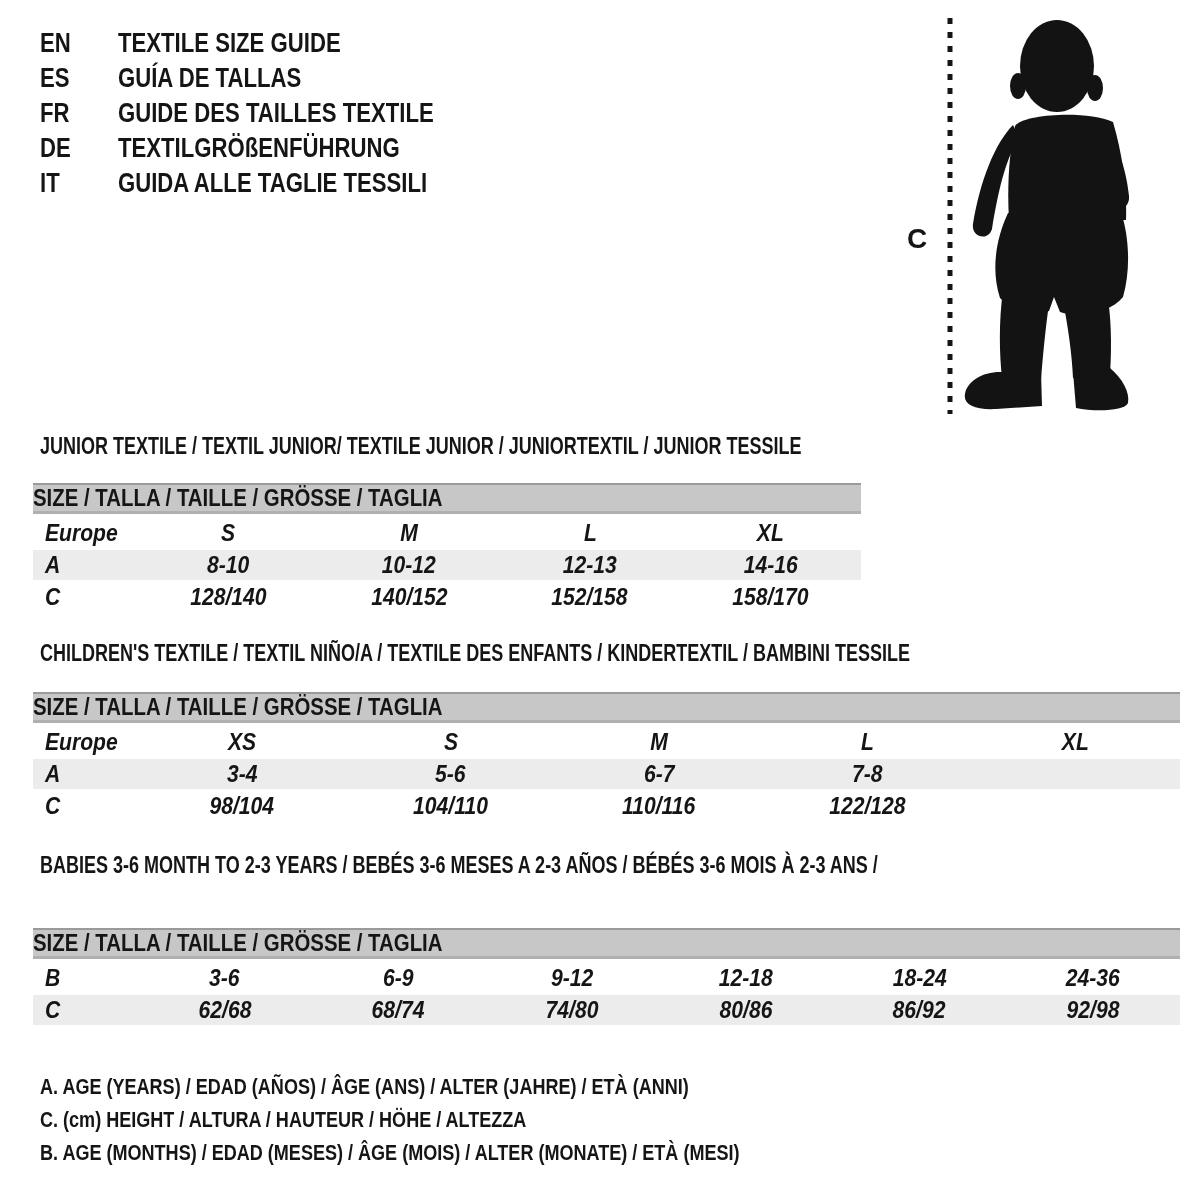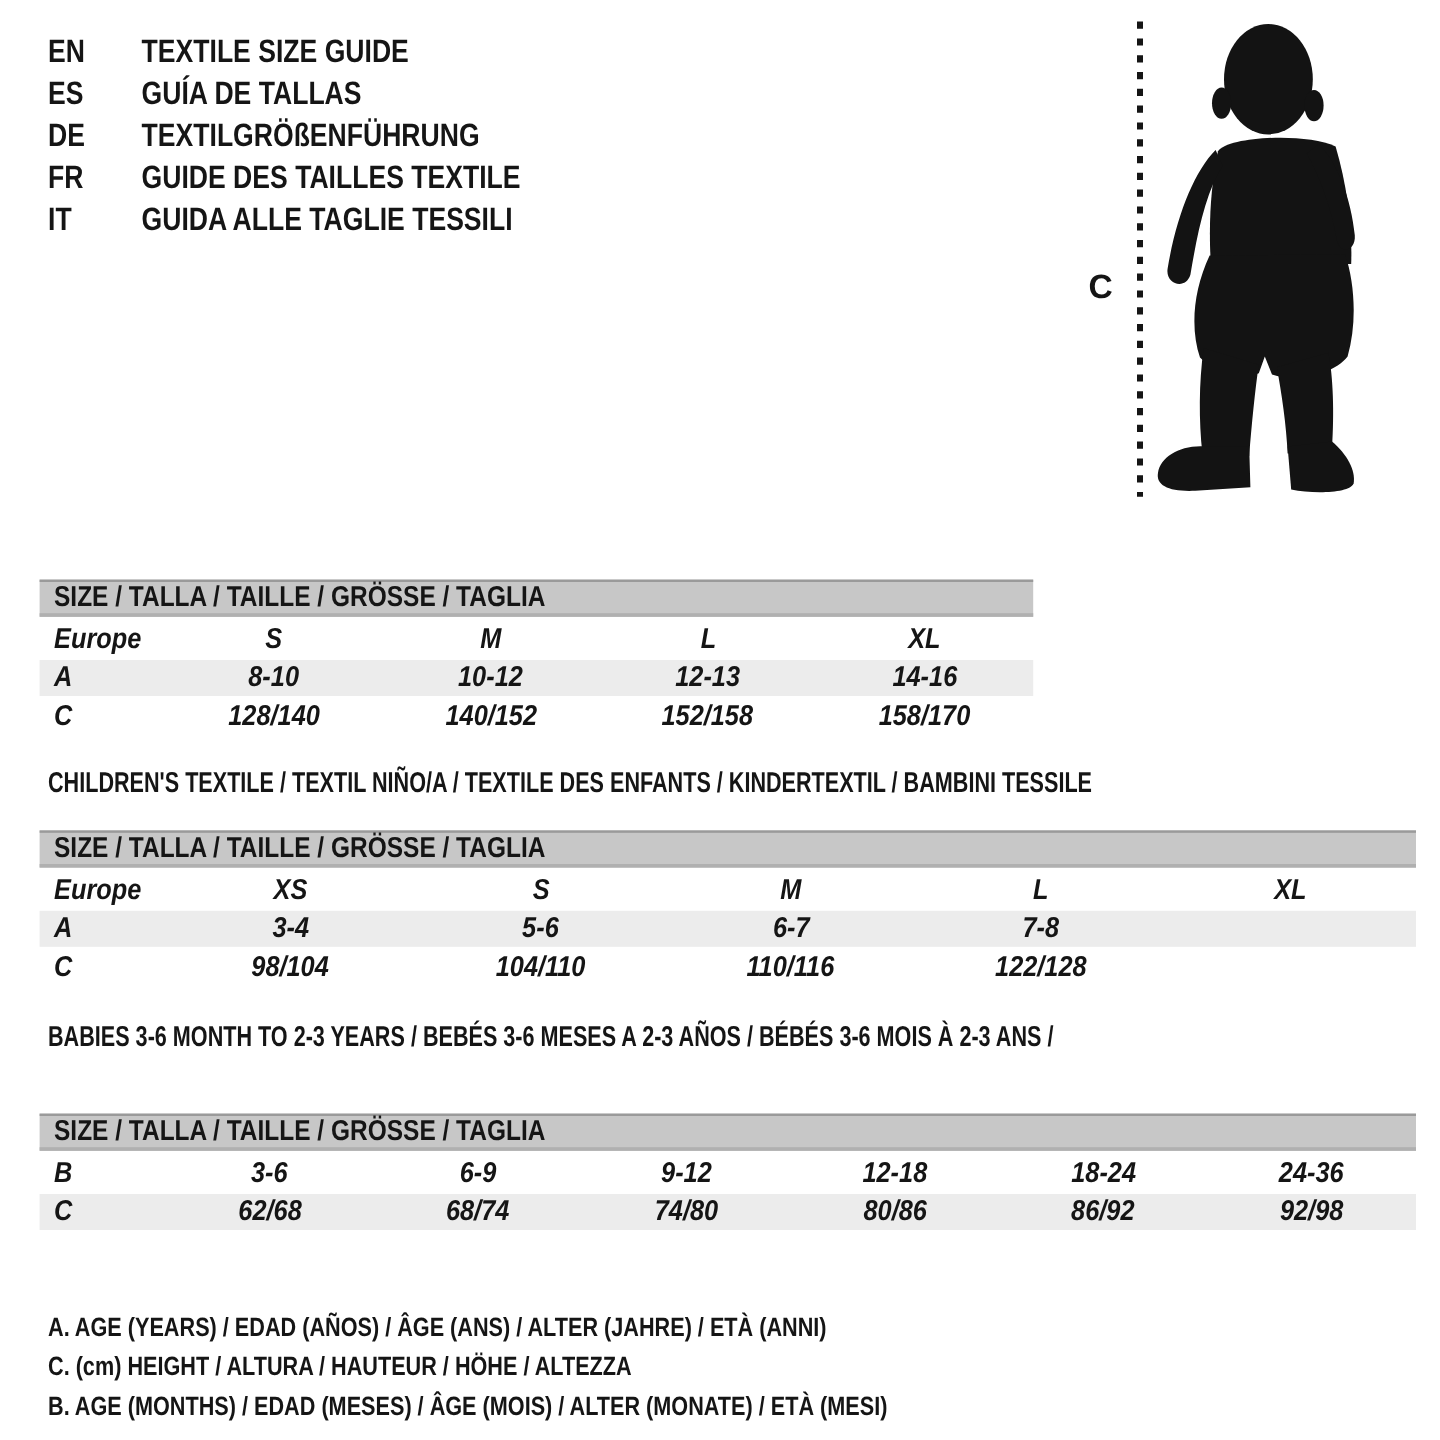--- a/index.html
+++ b/index.html
@@ -46,55 +46,55 @@
   
   .tbl { position: absolute; left: 33px; }
   #sec0-table { top: 483px; width: 828px; }
   #sec1-table { top: 692px; width: 1147px; }
   #sec2-table { top: 928px; width: 1147px; }
 
   .size-bar {
     height: 31px; background: var(--bar_bg);
     border-top: 2px solid var(--bar_border_top);
     border-bottom: 3px solid var(--bar_border_bottom);
-    display: flex; align-items: center; padding-left: 12px;
+    display: flex; align-items: center; 
     font-size: 24px; margin-bottom: 4px;
   }
   .trow { display: grid; height: 30px; align-items: center; margin-bottom: 2px; font-size: 24px; font-style: italic; }
   .trow.shaded { background: var(--stripe); }
   .trow .rlabel { margin-left: 12px; }
   .ccell { text-align: center; }
 
   
-  .legend { position: absolute; top: 1070px; left: 40px; font-size: 22px; margin-top: 19px; }
+  .legend { position: absolute; top: 1070px; left: 40px; font-size: 22px; }
   .legend-line { height: 33px; display: flex; align-items: center; }
 
   svg text { font-family: "Liberation Sans", "DejaVu Sans", sans-serif; font-weight: 700; }
 </style>
 </head>
 <body>
 
 <div class="page">
 
   <div class="langs">
       <div class="lang-row">
         <span class="cond">EN</span>
         <span class="cond">TEXTILE SIZE GUIDE</span>
       </div>
       <div class="lang-row">
         <span class="cond">ES</span>
         <span class="cond">GUÍA DE TALLAS</span>
       </div>
       <div class="lang-row">
+        <span class="cond">FR</span>
+        <span class="cond">GUIDE DES TAILLES TEXTILE</span>
+      </div>
+      <div class="lang-row">
         <span class="cond">DE</span>
         <span class="cond">TEXTILGRÖßENFÜHRUNG</span>
-      </div>
-      <div class="lang-row">
-        <span class="cond">FR</span>
-        <span class="cond">GUIDE DES TAILLES TEXTILE</span>
       </div>
       <div class="lang-row">
         <span class="cond">IT</span>
         <span class="cond">GUIDA ALLE TAGLIE TESSILI</span>
       </div>
     </div>
 
   <div class="figure">
     <svg width="300" height="420" viewBox="0 0 300 420">
       <line x1="55" y1="10" x2="55" y2="406" stroke="#151515" stroke-width="5" stroke-dasharray="6 8"></line>
@@ -108,20 +108,25 @@
         <path d="M204,112 C220,128 231,158 234,188 C235,201 222,205 219,192 C214,163 204,138 194,120 Z"></path>
         <path d="M113,205 C99,235 97,266 105,290 C117,303 138,309 154,303 L159,289 L165,304 C186,311 216,304 228,289 C236,261 234,228 226,204 Z"></path>
         <path d="M108,282 C104,312 104,342 107,370 L146,372 C148,346 151,316 154,296 Z"></path>
         <path d="M108,364 C88,363 72,373 70,386 C68,397 80,402 101,401 L147,398 L146,364 Z"></path>
         <path d="M169,298 C173,320 177,346 178,370 L215,366 C217,336 216,306 212,286 Z"></path>
         <path d="M178,364 L215,360 C227,370 235,384 233,395 C230,403 200,404 181,400 Z"></path>
       </g>
     </svg>
   </div>
 
+  <div class="sec-title" id="sec0-title">
+      <div class="title-line">
+        <span class="cond-t">JUNIOR TEXTILE / TEXTIL JUNIOR/ TEXTILE JUNIOR / JUNIORTEXTIL / JUNIOR TESSILE</span>
+      </div>
+    </div>
   <div class="tbl" id="sec0-table">
     <div class="size-bar">
       <span class="bar-label">SIZE / TALLA / TAILLE / GRÖSSE / TAGLIA</span>
     </div>
     <div>
         <div class="trow" style="grid-template-columns: 105px repeat(4, 1fr);">
           <span class="rlabel">Europe</span>
           <div class="ccell"><span class="cond-c">S</span></div>
           <div class="ccell"><span class="cond-c">M</span></div>
           <div class="ccell"><span class="cond-c">L</span></div>

